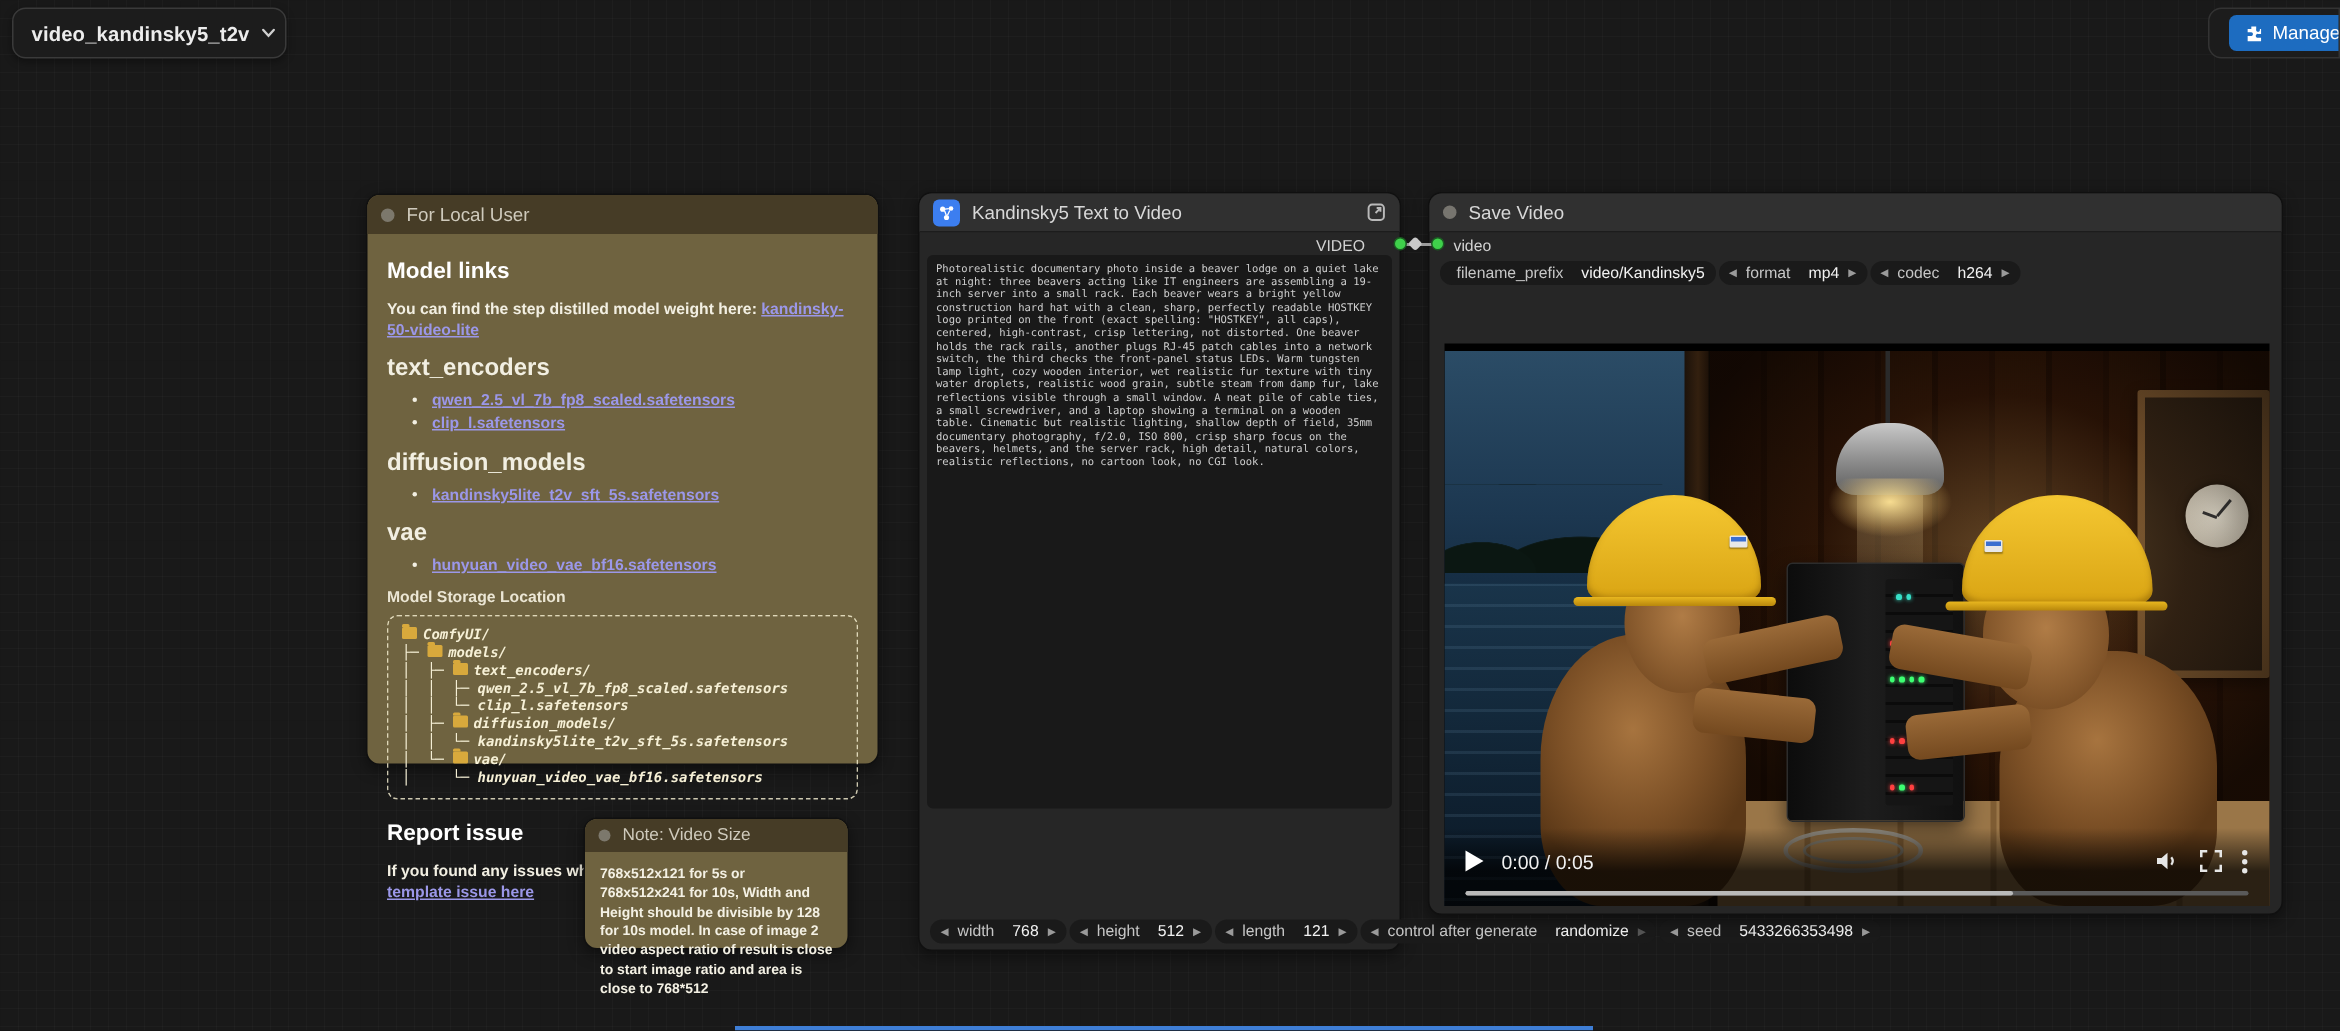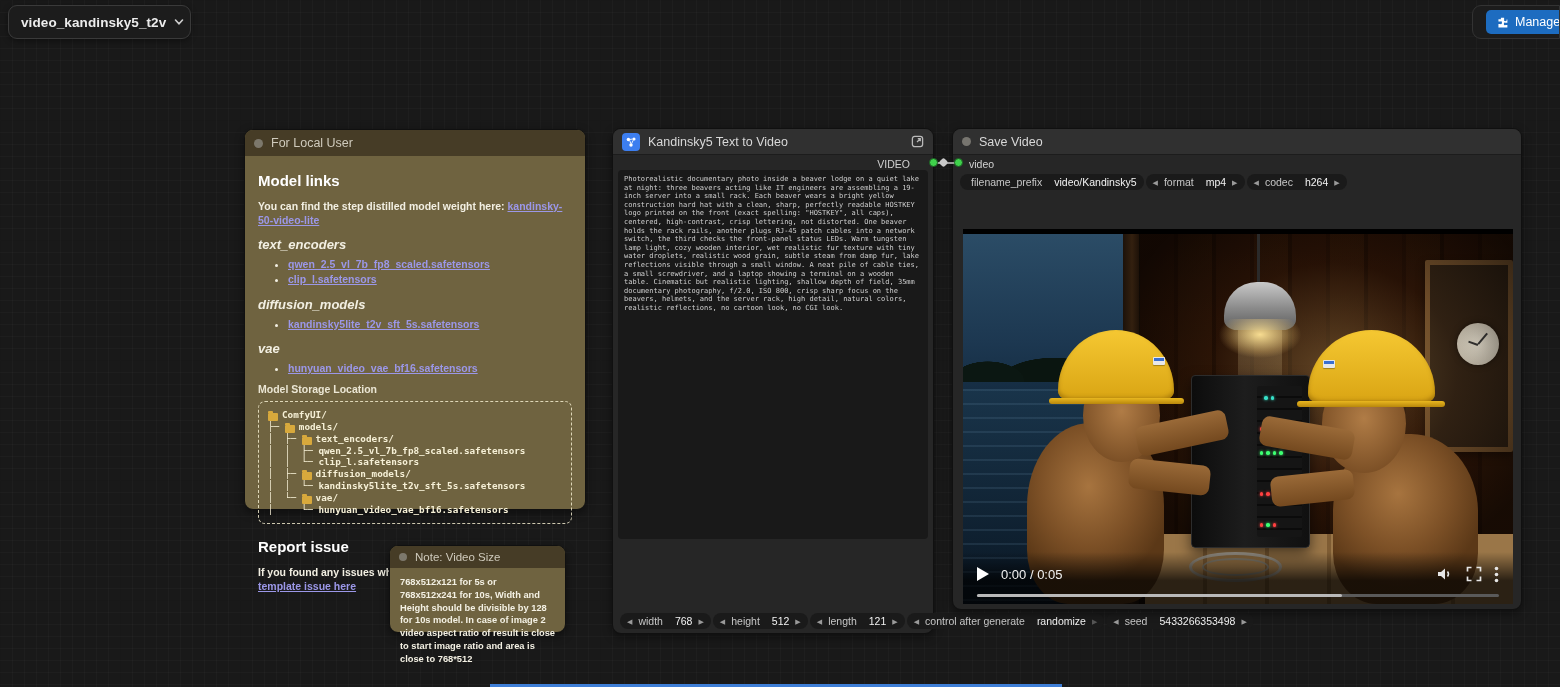--- a/index.html
+++ b/index.html
@@ -45,31 +45,31 @@
     font-size:12.5px;
   }
   .collapse-dot { width:9px; height:9px; border-radius:50%; background:#8f8c84; opacity:.75; flex:0 0 auto; }
 
   
   .note-node { background:#6f6340; }
   .note-node .node-header { background:#463c26; color:#cfcabc; }
   .note-body { padding:10px 13px; color:#f2efe2; }
   .note-body h2 { font-size:15px; color:#ffffff; margin:6px 0 10px; }
   .note-body p  { font-size:10.5px; font-weight:700; line-height:1.35; margin-bottom:9px; }
-  .note-body .sec-h { font-size:13px; font-weight:700; margin:10px 0 6px;font-style:italic; }
+  .note-body .sec-h { font-size:16px; font-weight:700; margin:10px 0 6px; }
   .note-body ul { list-style:disc; margin:2px 0 8px 30px; }
   .note-body li { font-size:10.5px; line-height:1.25; margin-bottom:2px; }
   .note-body a { color:#9b97e8; text-decoration:underline; font-weight:700; }
   .storage-h { font-size:10.5px; font-weight:600; color:#ebe6d4; margin:0 0 6px; }
   .tree-box {
     border:1px dashed rgba(250,244,214,.8); border-radius:7px; padding:7px 9px;
     font-family:"DejaVu Sans Mono", monospace; font-size:9.3px; line-height:1.28; color:#f6f0d6;
     font-weight:700;
   }
-  .tree-row { display:flex; align-items:flex-end; white-space:pre; }
+  .tree-row { display:flex; align-items:flex-start; white-space:pre;font-style:italic; }
   .tree-prefix { white-space:pre; }
   .folder-ico { display:inline-block; width:10px; height:8px; background:#d8a93c; border-radius:1px; position:relative; margin:0 4px 0 0; flex:0 0 auto; }
   .folder-ico::before { content:""; position:absolute; top:-2px; left:0; width:5px; height:2px; background:#d8a93c; border-radius:1px 1px 0 0; }
 
   .note2-body { padding:8px 10px; }
   .note2-body p { font-size:9.3px; font-weight:700; line-height:1.38; color:#f4f1e4; }
 
   
   .dark-node { background:#262626; }
   .dark-node .node-header { background:#303030; color:#d8d8d8; border-bottom:1px solid #1c1c1c; }

